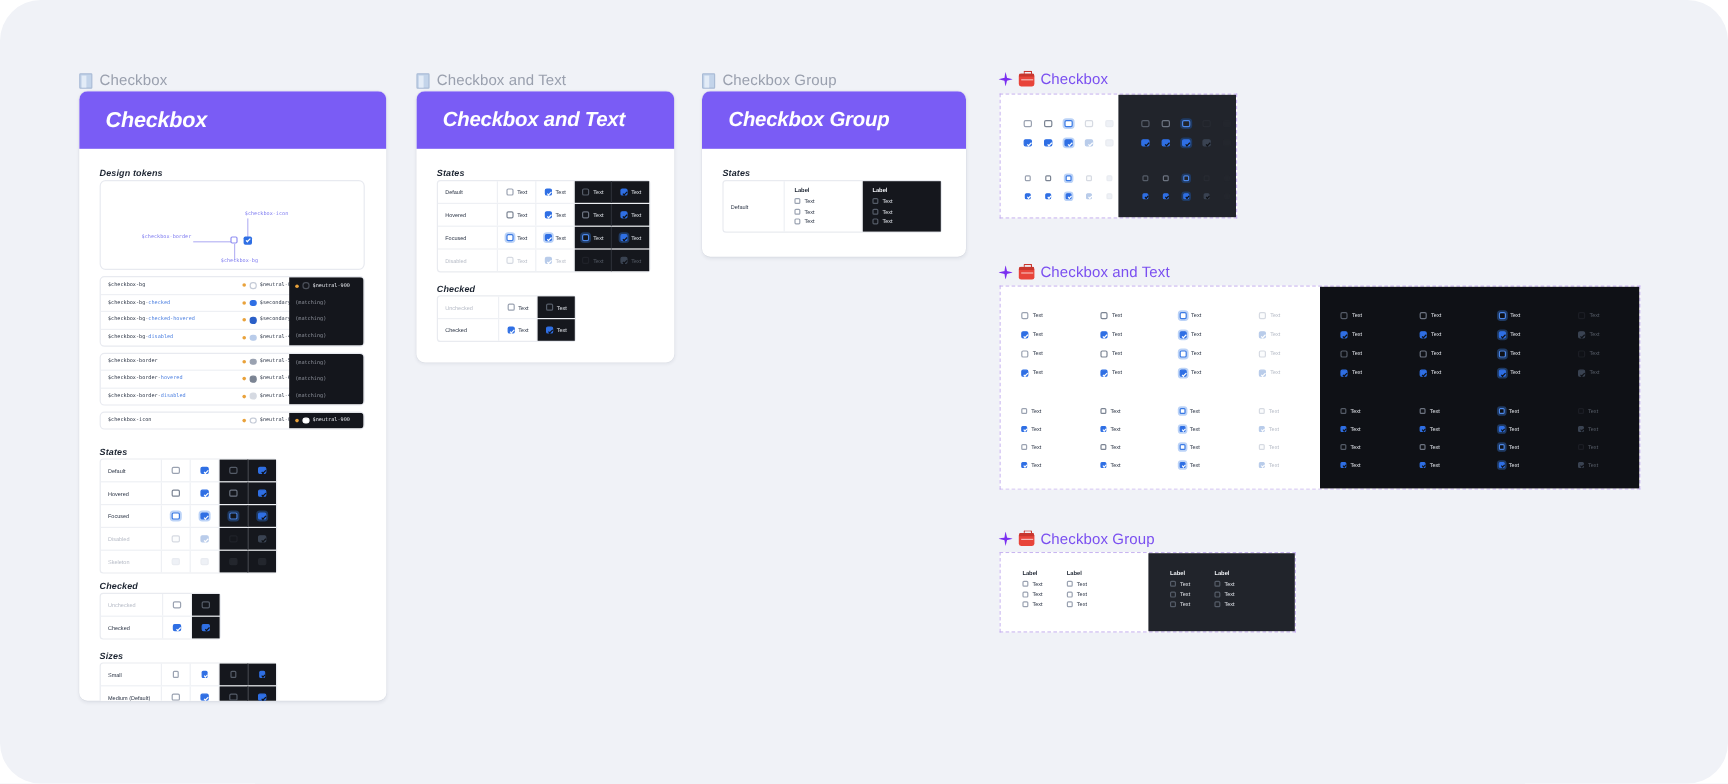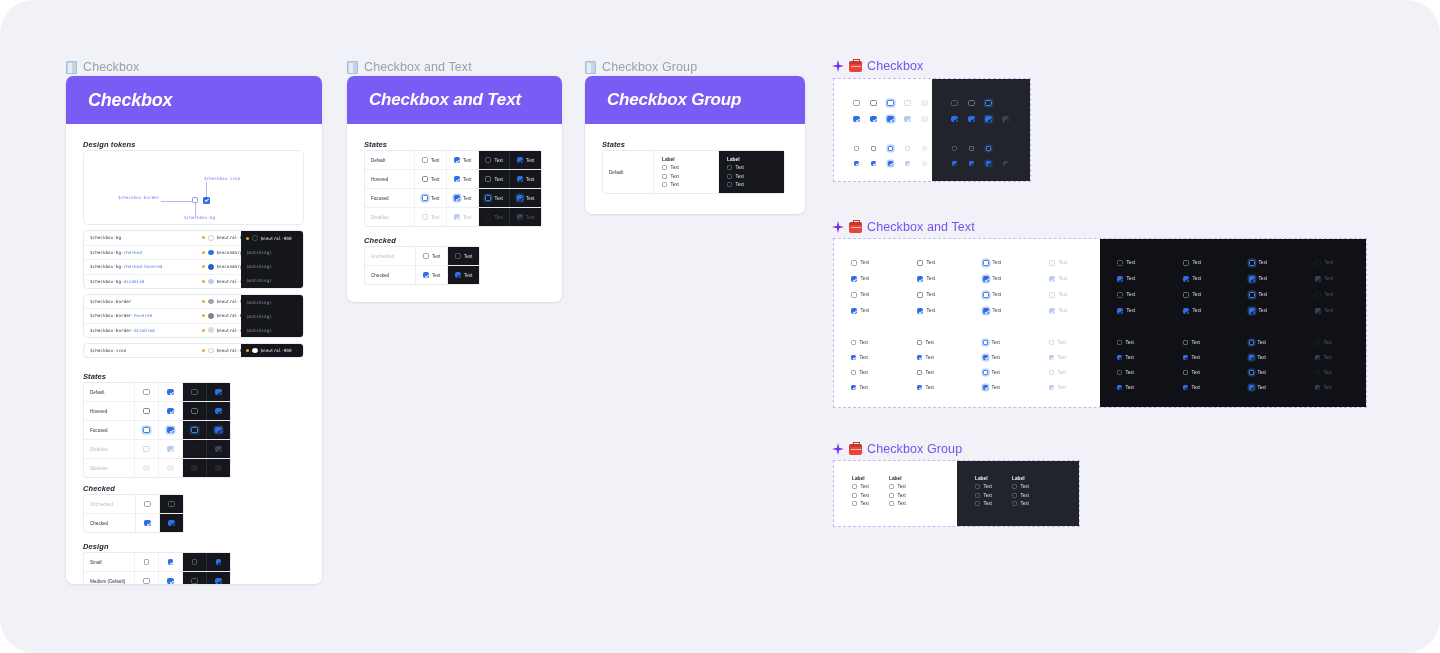--- a/index.html
+++ b/index.html
@@ -469,21 +469,21 @@
             <div class="cell" style="width:24px;height:18px">
               <span class="cb on"></span>
             </div>
             <div class="cell dk" style="width:23px;height:18px">
               <span class="cb on"></span>
             </div>
           </div>
       </div>
     </div>
 
-    <div style="position:absolute; left:17px; top:466px;" class="sec-title">Design</div>
+    <div style="position:absolute; left:17px; top:466px;" class="sec-title">Sizes</div>
     <div class="spec" style="position:absolute; left:17px; top:476px; width:148px;">
       <div class="spec-row">
         <div class="spec-lbl" style="width:53px;height:18px;">Small</div>
         <div class="cellpack">
             <div class="cell" style="width:24px;height:18px">
               <span class="cb sm"></span>
             </div>
             <div class="cell" style="width:24px;height:18px">
               <span class="cb sm on"></span>
             </div>

